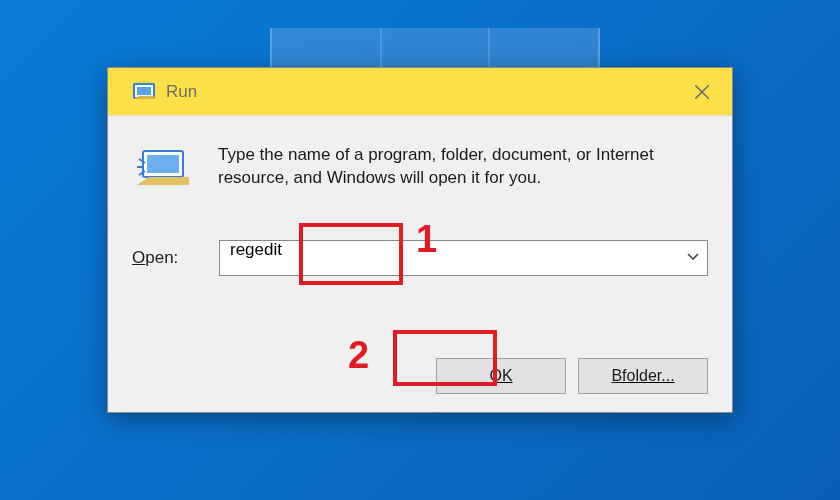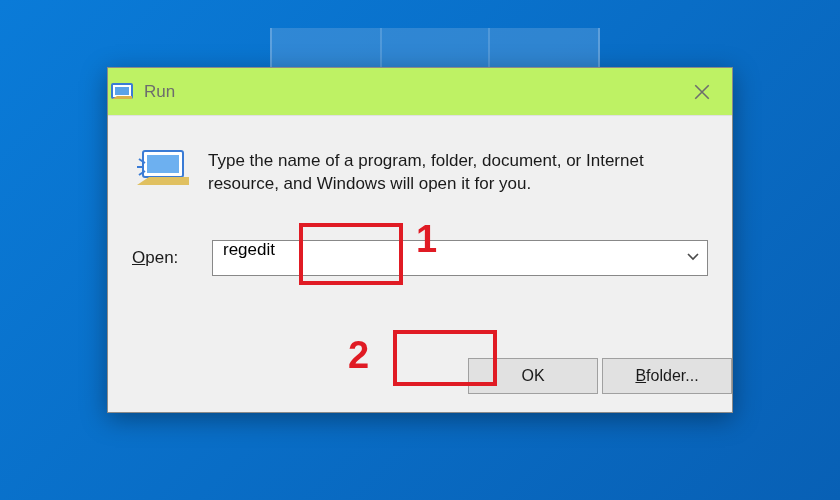--- a/index.html
+++ b/index.html
@@ -49,25 +49,25 @@
       left: 107px;
       top: 67px;
       width: 626px;
       height: 346px;
       background: #f0f0f0;
       border: 1px solid #8a8a8a;
       box-shadow: 0 6px 24px rgba(0,0,0,0.35);
     }
     .titlebar {
       height: 48px;
-      background: #bef264;
+      background: #fde047;
       border-bottom: 1px solid #e0e0e0;
       display: flex;
       align-items: center;
-      padding-left: 2px;
+      padding-left: 24px;
       position: relative;
     }
     .titlebar-icon {
       width: 24px;
       height: 24px;
       margin-right: 10px;
       display: flex;
       align-items: center;
       justify-content: center;
     }
@@ -88,43 +88,43 @@
       color: #6d6d6d;
       font-size: 18px;
       cursor: pointer;
     }
     .close-btn svg { width: 18px; height: 18px; }
     .dialog-body {
       padding: 26px 24px 0 24px;
     }
     .top-row {
       display: flex;
-      gap: 14px;
-      align-items: flex-end;
+      gap: 24px;
+      align-items: flex-start;
     }
     .run-big-icon {
       width: 62px;
       height: 54px;
       flex: 0 0 62px;
       display: flex;
       align-items: center;
       justify-content: center;
     }
     .run-big-icon svg { width: 56px; height: 48px; }
     .description {
       font-size: 17px;
       color: #1a1a1a;
       line-height: 1.35;
       padding-top: 2px;
     }
     .input-row {
       display: flex;
       align-items: center;
       margin-top: 44px;
-      gap: 18px;
+      gap: 25px;
     }
     .open-label {
       font-size: 17px;
       color: #1a1a1a;
       width: 62px;
       text-align: left;
     }
     .open-label .ul { text-decoration: underline; }
     .combo-wrap {
       position: relative;
@@ -150,21 +150,23 @@
     .button-row {
       position: absolute;
       bottom: 0;
       left: 0;
       right: 0;
       height: 72px;
       background: #f0f0f0;
       display: flex;
       justify-content: flex-end;
       align-items: center;
-      gap: 4px;
+      gap: 12px;
+      padding-right: 24px;
+      text-decoration: underline;
     }
     .btn {
       width: 130px;
       height: 36px;
       background: #e1e1e1;
       border: 1px solid #a0a0a0;
       font-size: 16px;
       color: #1a1a1a;
       cursor: pointer;
       display: flex;

